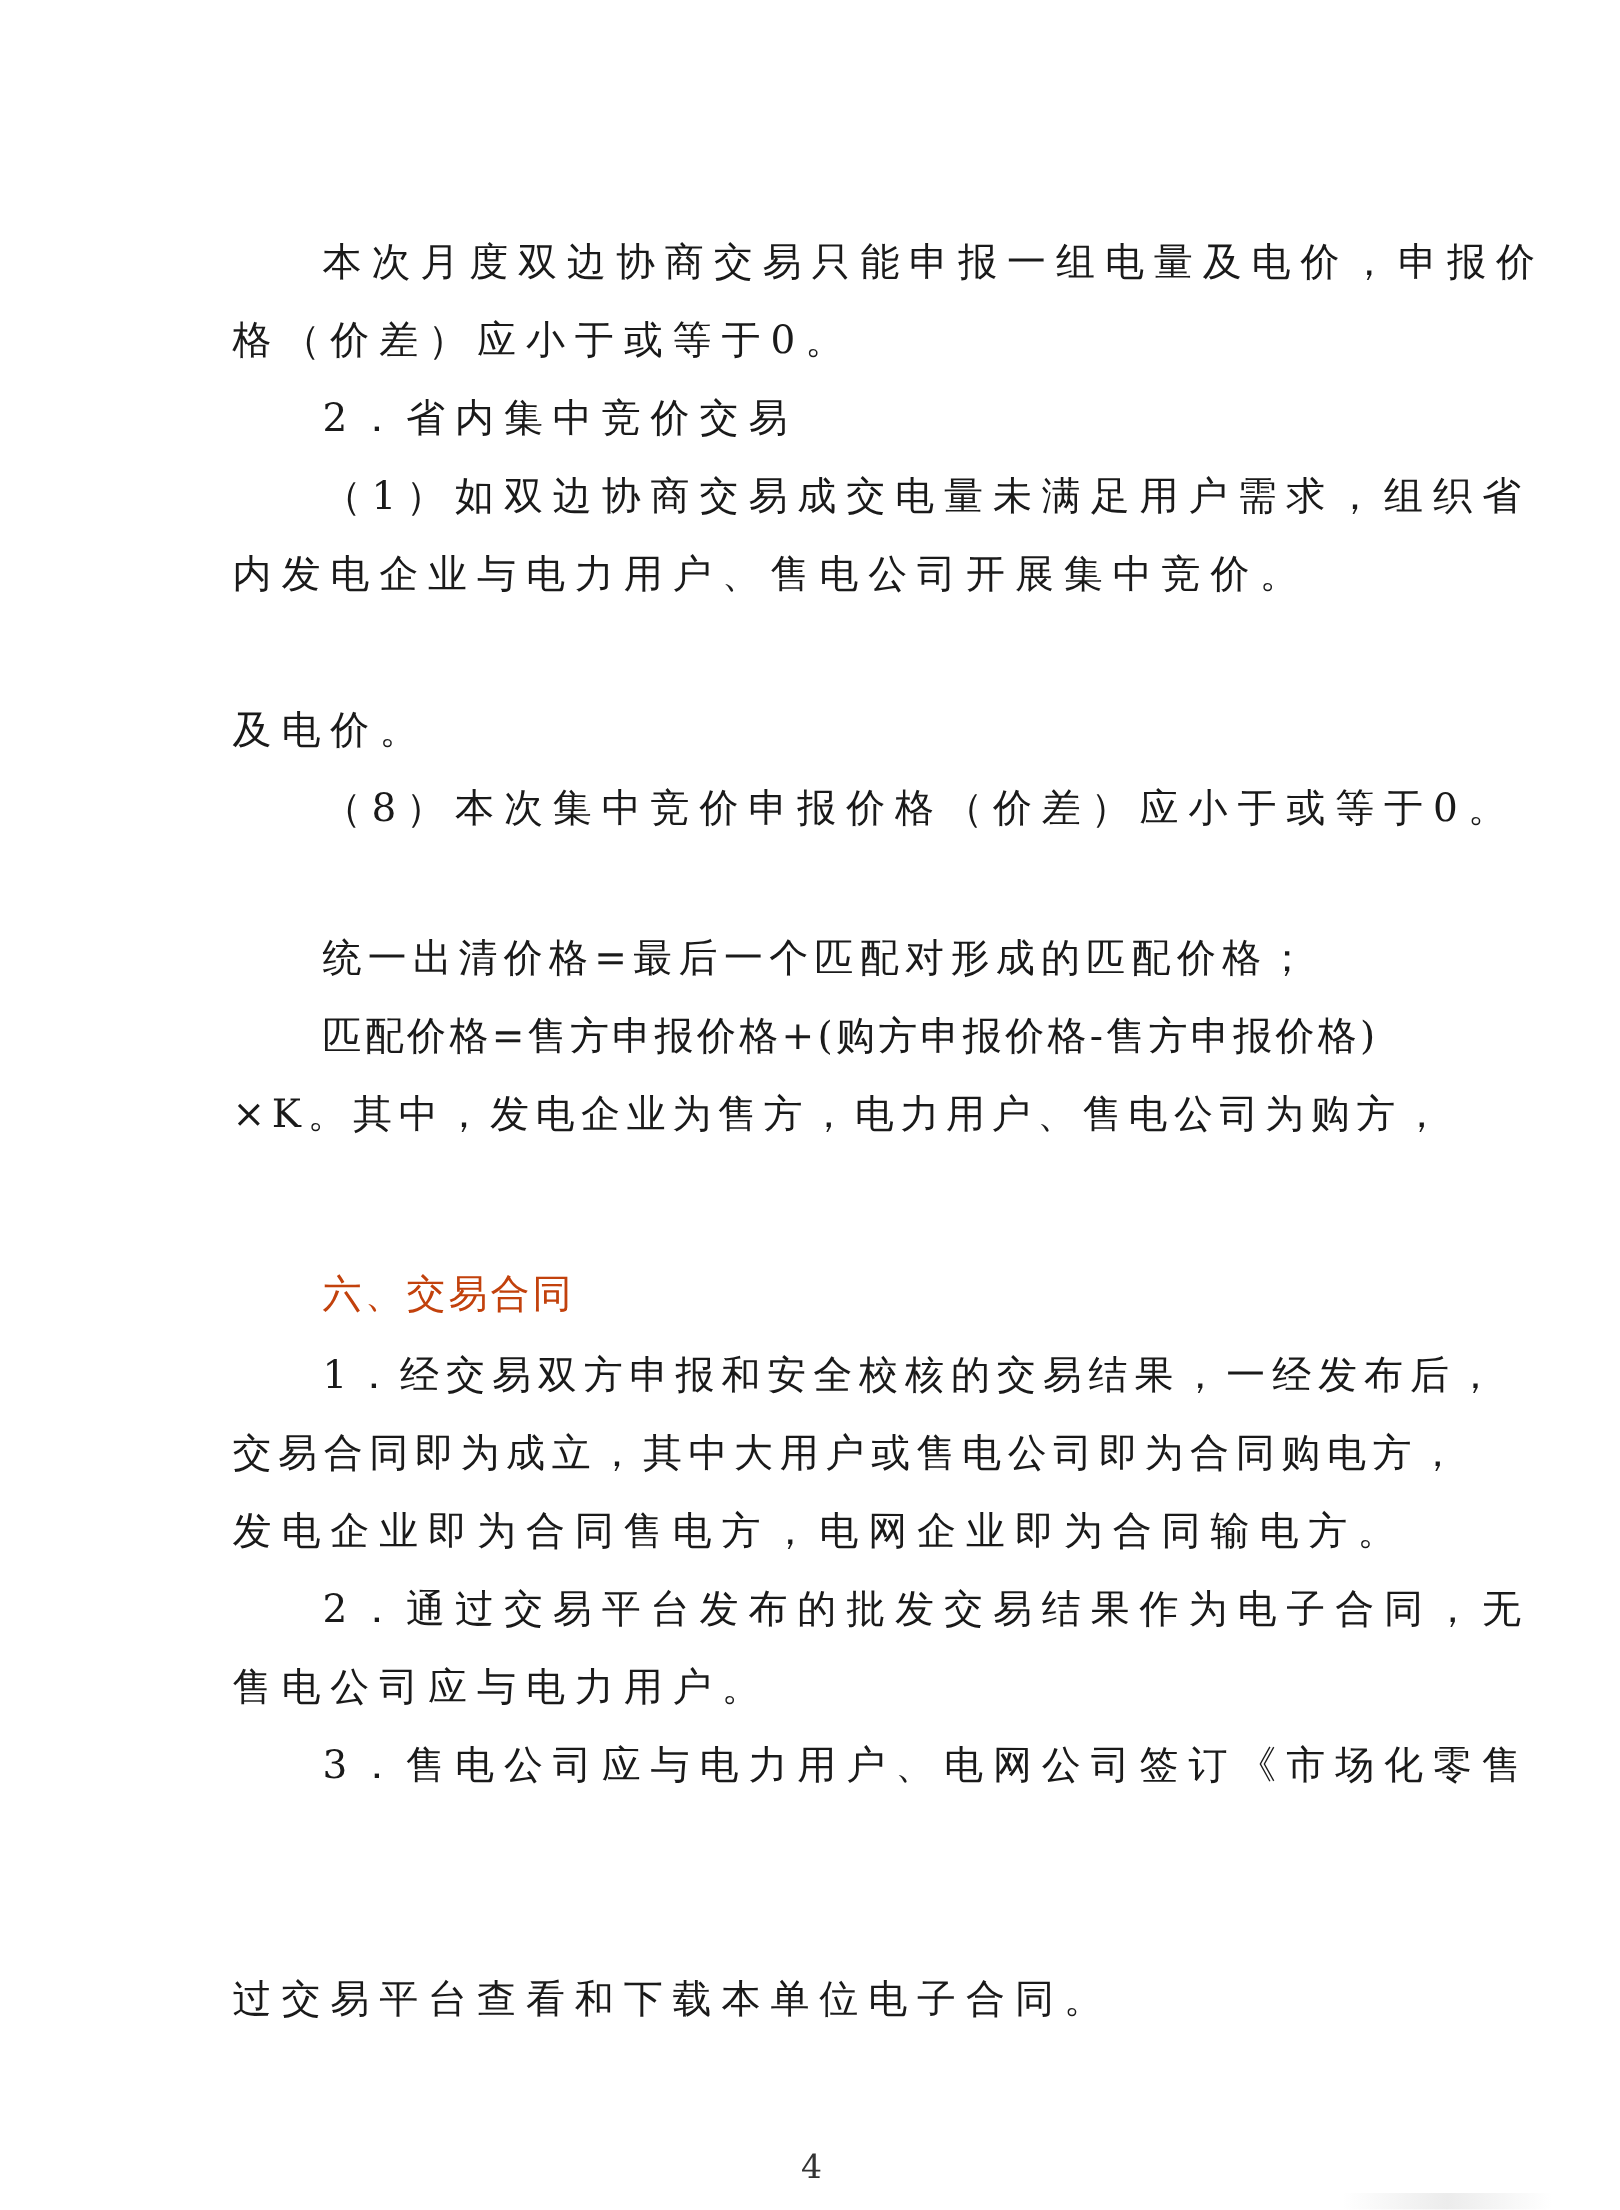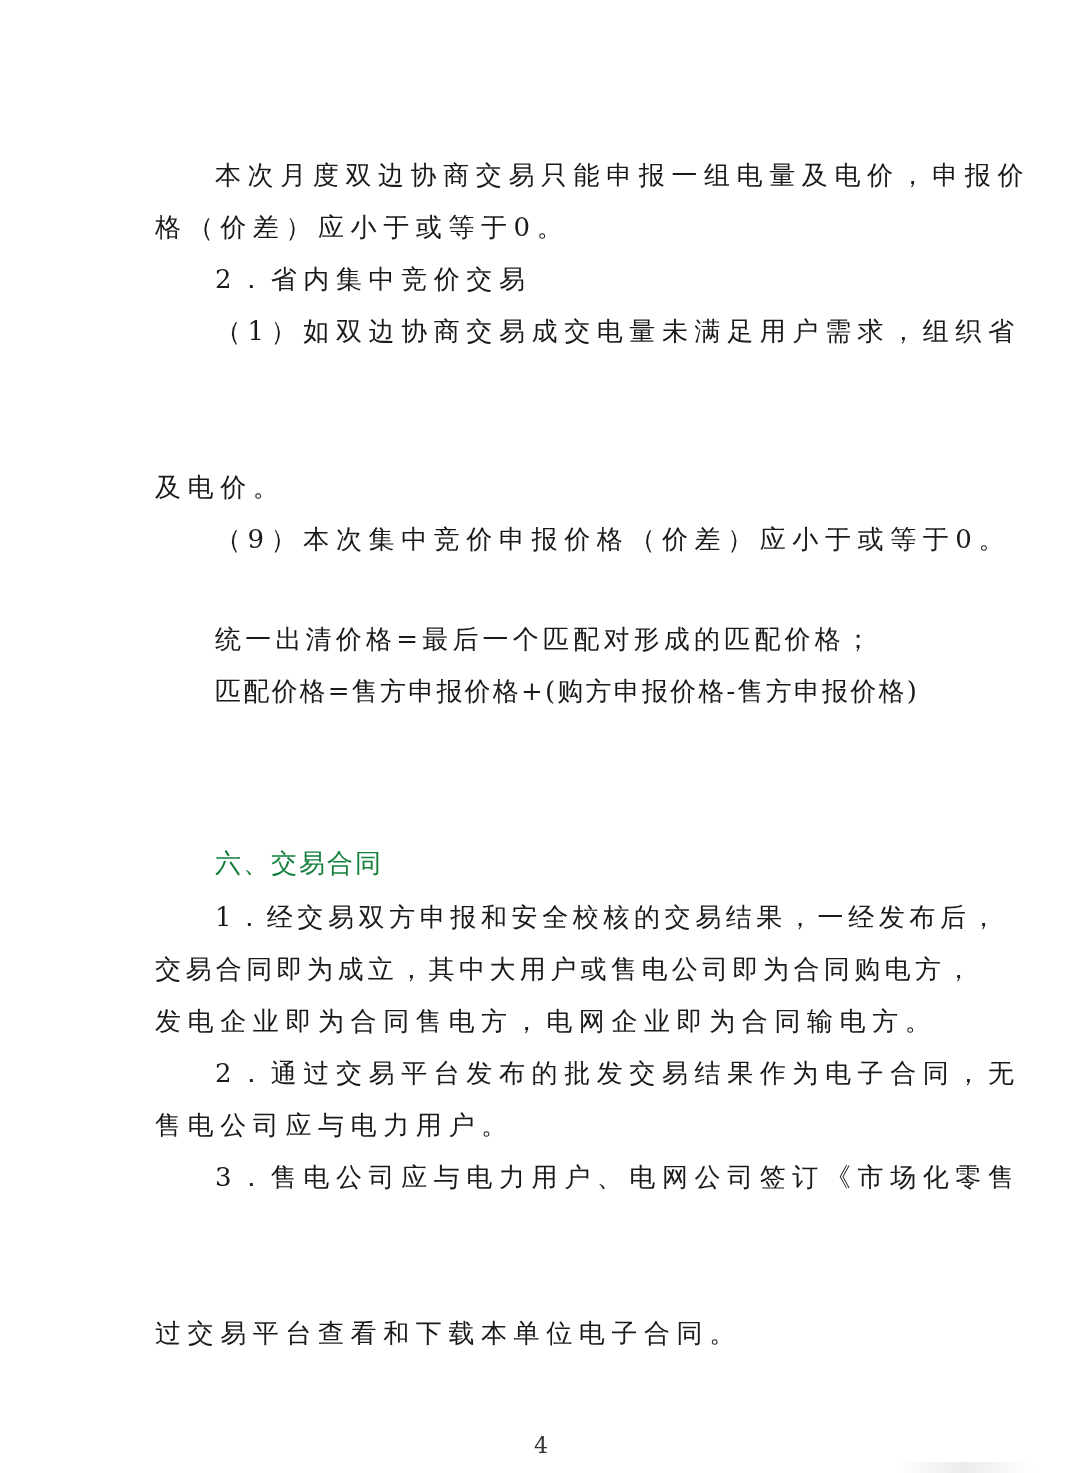--- a/index.html
+++ b/index.html
@@ -33,21 +33,21 @@
   .indent { left: 215px; width: 715px; }
   .heading {
     position: absolute;
     left: 215px;
     font-family: "DejaVu Sans", "Liberation Sans", sans-serif;
     font-size: 26px;
     line-height: 34px;
     letter-spacing: 2px;
     font-weight: normal;
     white-space: nowrap;
-    color: #15803d;
+    color: #c2410c;
   }
   .page-number {
     position: absolute;
     left: 534px;
     top: 1433px;
     font-size: 22px;
     line-height: 26px;
     color: #333;
   }
   .watermark {
@@ -61,24 +61,26 @@
 </style>
 </head>
 <body>
 
 <div class="page">
 
   <div class="line indent" style="top:158px">本次月度双边协商交易只能申报一组电量及电价，申报价</div>
   <div class="line" style="top:210px">格（价差）应小于或等于0。</div>
   <div class="line indent" style="top:262px">2．省内集中竞价交易</div>
   <div class="line indent" style="top:314px">（1）如双边协商交易成交电量未满足用户需求，组织省</div>
+  <div class="line" style="top:366px">内发电企业与电力用户、售电公司开展集中竞价。</div>
   <div class="line" style="top:470px">及电价。</div>
-  <div class="line indent" style="top:522px">（9）本次集中竞价申报价格（价差）应小于或等于0。</div>
+  <div class="line indent" style="top:522px">（8）本次集中竞价申报价格（价差）应小于或等于0。</div>
   <div class="line indent" style="top:674px; letter-spacing:2.2px">匹配价格=售方申报价格+(购方申报价格-售方申报价格)</div>
   <div class="line indent" style="top:622px; letter-spacing:4.2px">统一出清价格=最后一个匹配对形成的匹配价格；</div>
+  <div class="line" style="top:726px; letter-spacing:4.4px">×K。其中，发电企业为售方，电力用户、售电公司为购方，</div>
 
   <div class="heading" style="top:846px">六、交易合同</div>
 
   <div class="line indent" style="top:900px; letter-spacing:4.6px">1．经交易双方申报和安全校核的交易结果，一经发布后，</div>
   <div class="line" style="top:952px; letter-spacing:4.4px">交易合同即为成立，其中大用户或售电公司即为合同购电方，</div>
   <div class="line" style="top:1004px">发电企业即为合同售电方，电网企业即为合同输电方。</div>
   <div class="line indent" style="top:1056px">2．通过交易平台发布的批发交易结果作为电子合同，无</div>
   <div class="line" style="top:1108px">售电公司应与电力用户。</div>
   <div class="line indent" style="top:1160px">3．售电公司应与电力用户、电网公司签订《市场化零售</div>
   <div class="line" style="top:1316px">过交易平台查看和下载本单位电子合同。</div>

